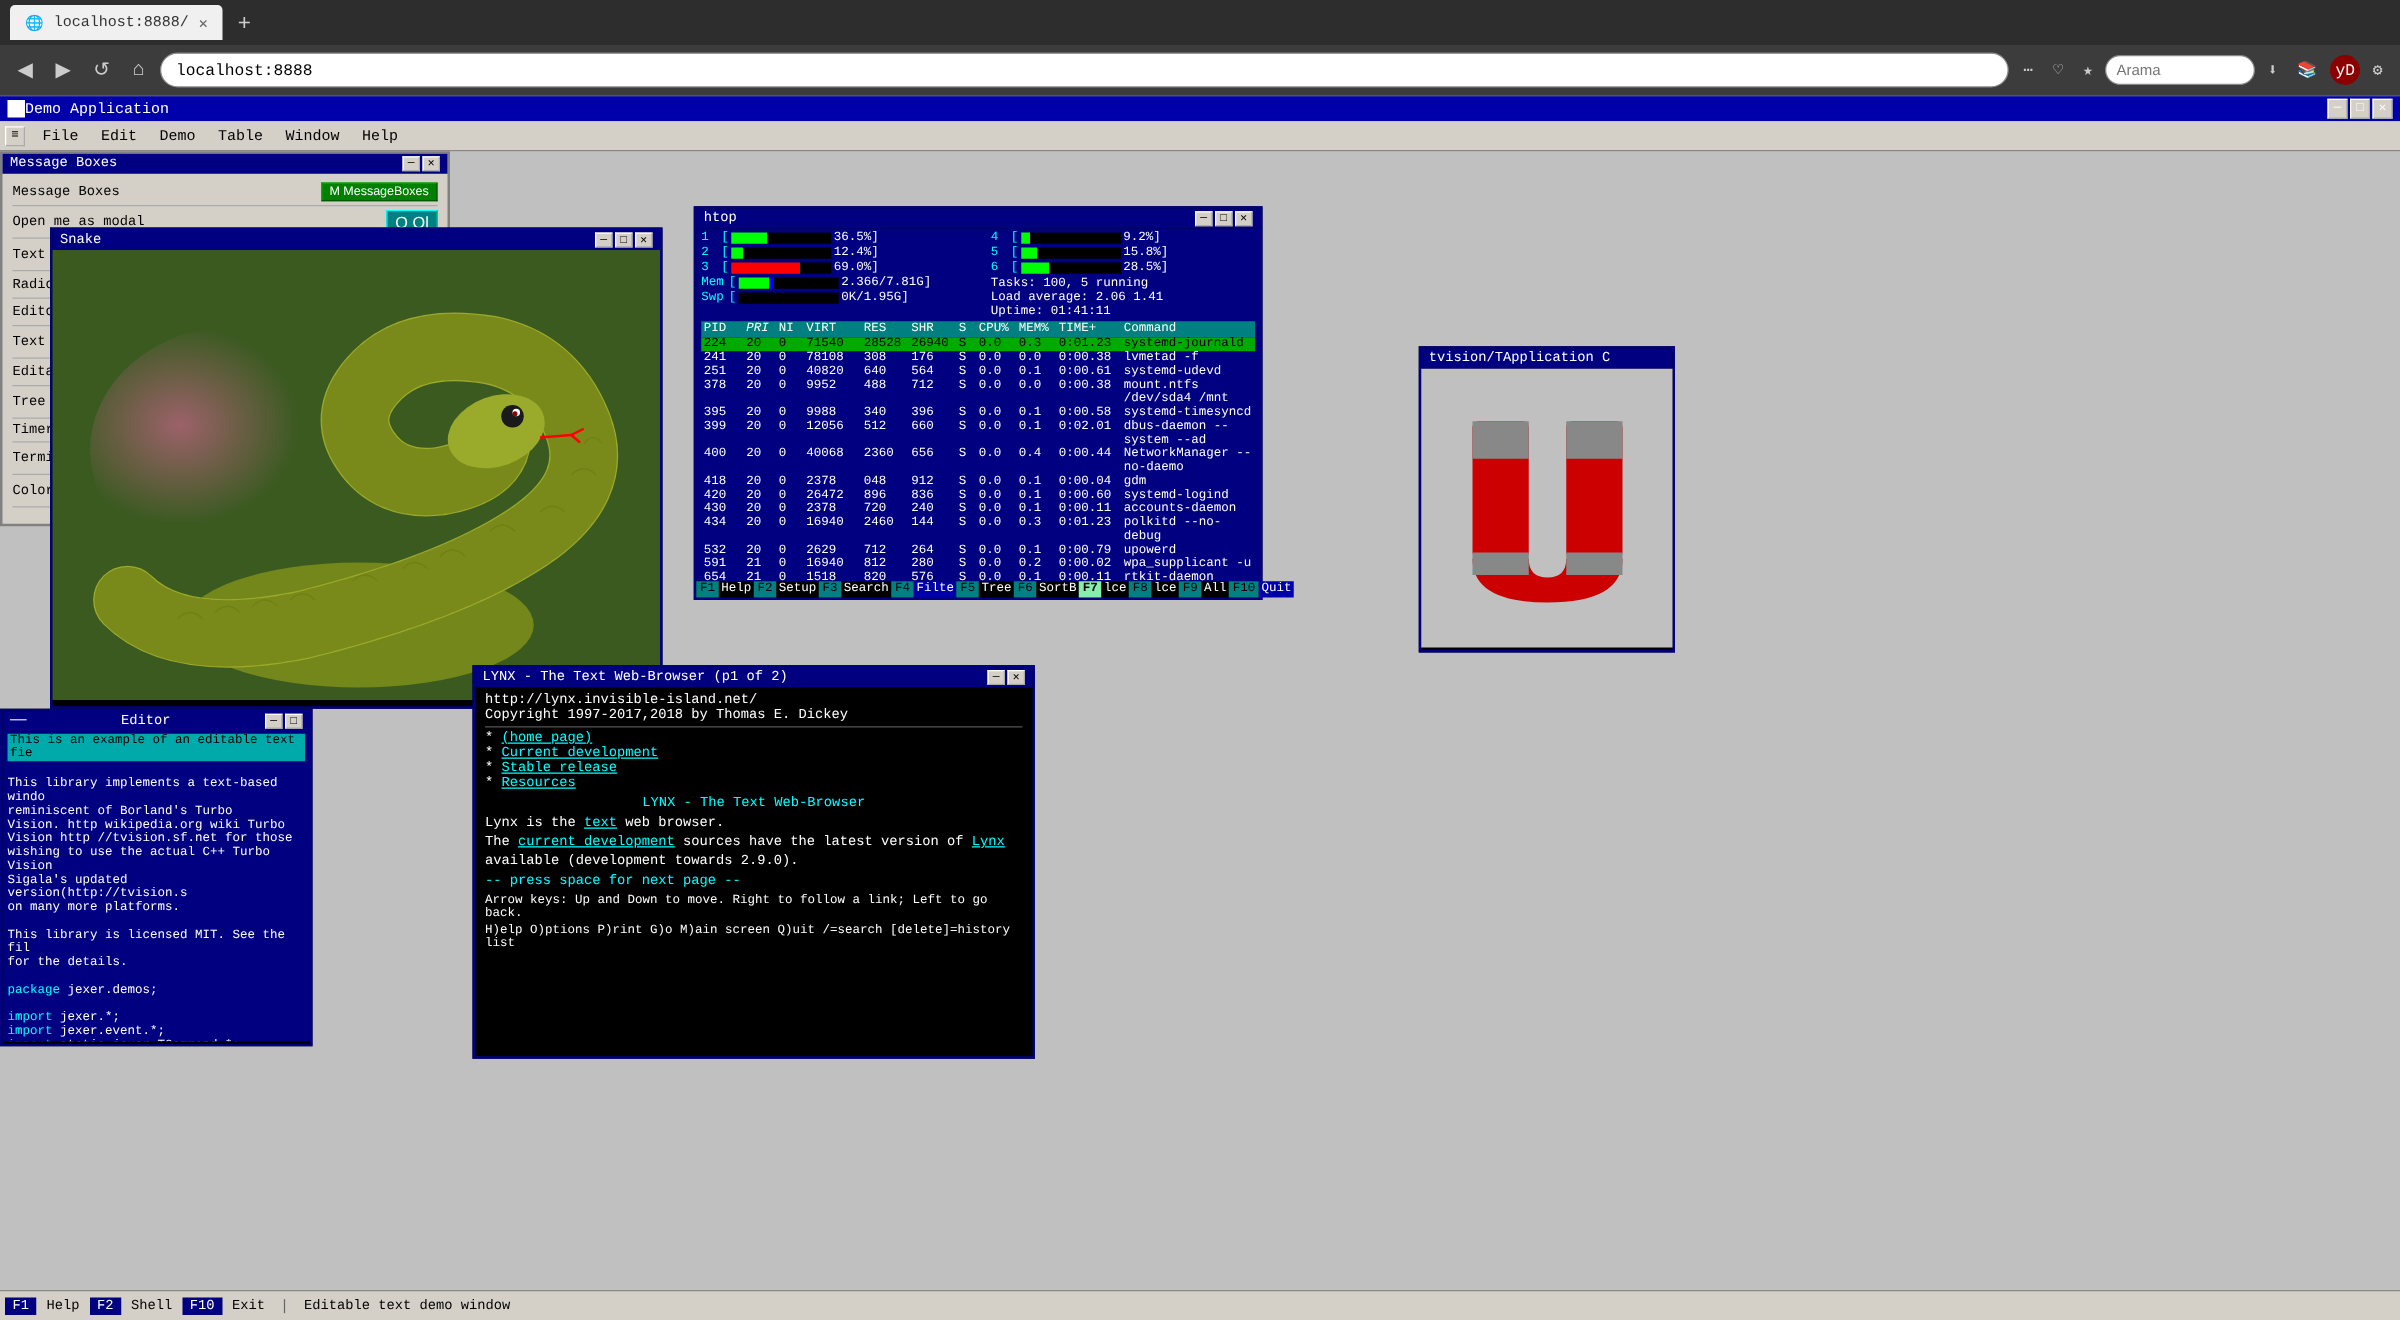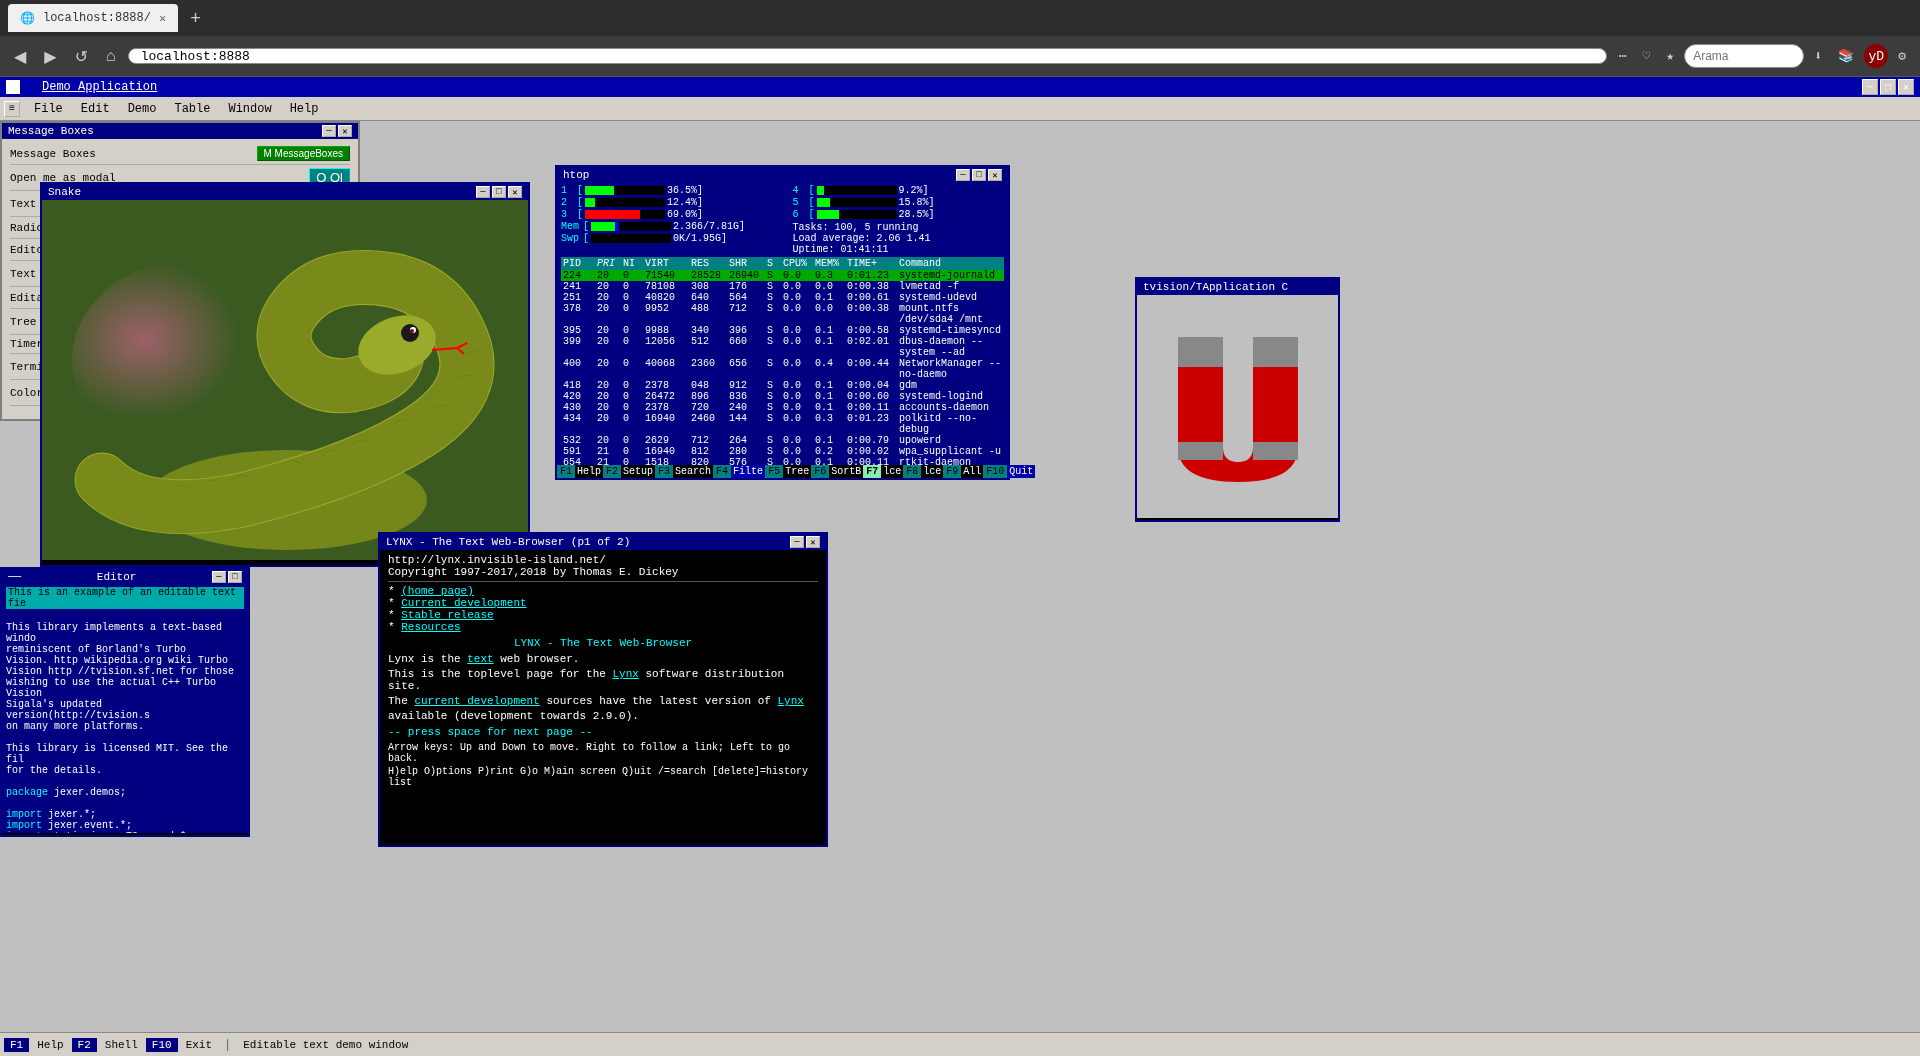--- a/index.html
+++ b/index.html
@@ -66,21 +66,21 @@
       font-size: 16px;
       cursor: pointer;
       padding: 4px 6px;
       border-radius: 3px;
     }
     .address-bar {
       flex: 1;
       background: #fff;
       border: 1px solid #888;
       border-radius: 20px;
-      height: 16px;
+      height: 28px;
       padding: 0 12px;
       font-size: 13px;
       display: flex;
       align-items: center;
     }
     .nav-right {
       display: flex;
       align-items: center;
       gap: 4px;
       color: #ccc;
@@ -333,21 +333,21 @@
     .app-titlebar {
       background: #0000aa;
       color: #fff;
       height: 20px;
       display: flex;
       align-items: center;
       padding: 0 6px;
       font-size: 12px;
       justify-content: space-between;
     }
-    .app-titlebar-left { display: flex; align-items: flex-end; gap: 22px; text-decoration: underline; }
+    .app-titlebar-left { display: flex; align-items: flex-end; gap: 0; }
     .app-icon { width: 14px; height: 14px; background: #fff; display: inline-block; }
   </style>
 </head>
 <body>
 
 <div class="browser-chrome">
   <div class="tab-bar">
     <div class="tab">
       <span>🌐</span>
       <span>localhost:8888/</span>
@@ -797,21 +797,20 @@
         <div>Copyright    1997-2017,2018 by Thomas E. Dickey</div>
       </div>
       <div style="margin-bottom:4px;">
         <div>  * <span class="lynx-link">(home page)</span></div>
         <div>  * <span class="lynx-link">Current development</span></div>
         <div>  * <span class="lynx-link">Stable release</span></div>
         <div>  * <span class="lynx-link">Resources</span></div>
       </div>
       <div style="text-align:center;color:#0ff;margin:4px 0;">LYNX - The Text Web-Browser</div>
       <div style="margin:3px 0;">Lynx is the <span class="lynx-link">text</span> web browser.</div>
-      <div style="margin:3px 0;">This is the toplevel page for the <span class="lynx-link">Lynx</span> software distribution site.</div>
       <div style="margin:3px 0;">The <span class="lynx-link">current development</span> sources have the latest version of <span class="lynx-link">Lynx</span></div>
       <div style="margin:3px 0;">available (development towards 2.9.0).</div>
       <div style="color:#0ff;margin:4px 0;">-- press space for next page --</div>
       <div style="font-size:10px;margin:2px 0;">Arrow keys: Up and Down to move.  Right to follow a link; Left to go back.</div>
       <div style="font-size:10px;background:#000;color:#fff;">H)elp O)ptions P)rint G)o M)ain screen Q)uit /=search [delete]=history list</div>
     </div>
   </div>
 
   <div class="window logo-window">
     <div class="window-titlebar">

